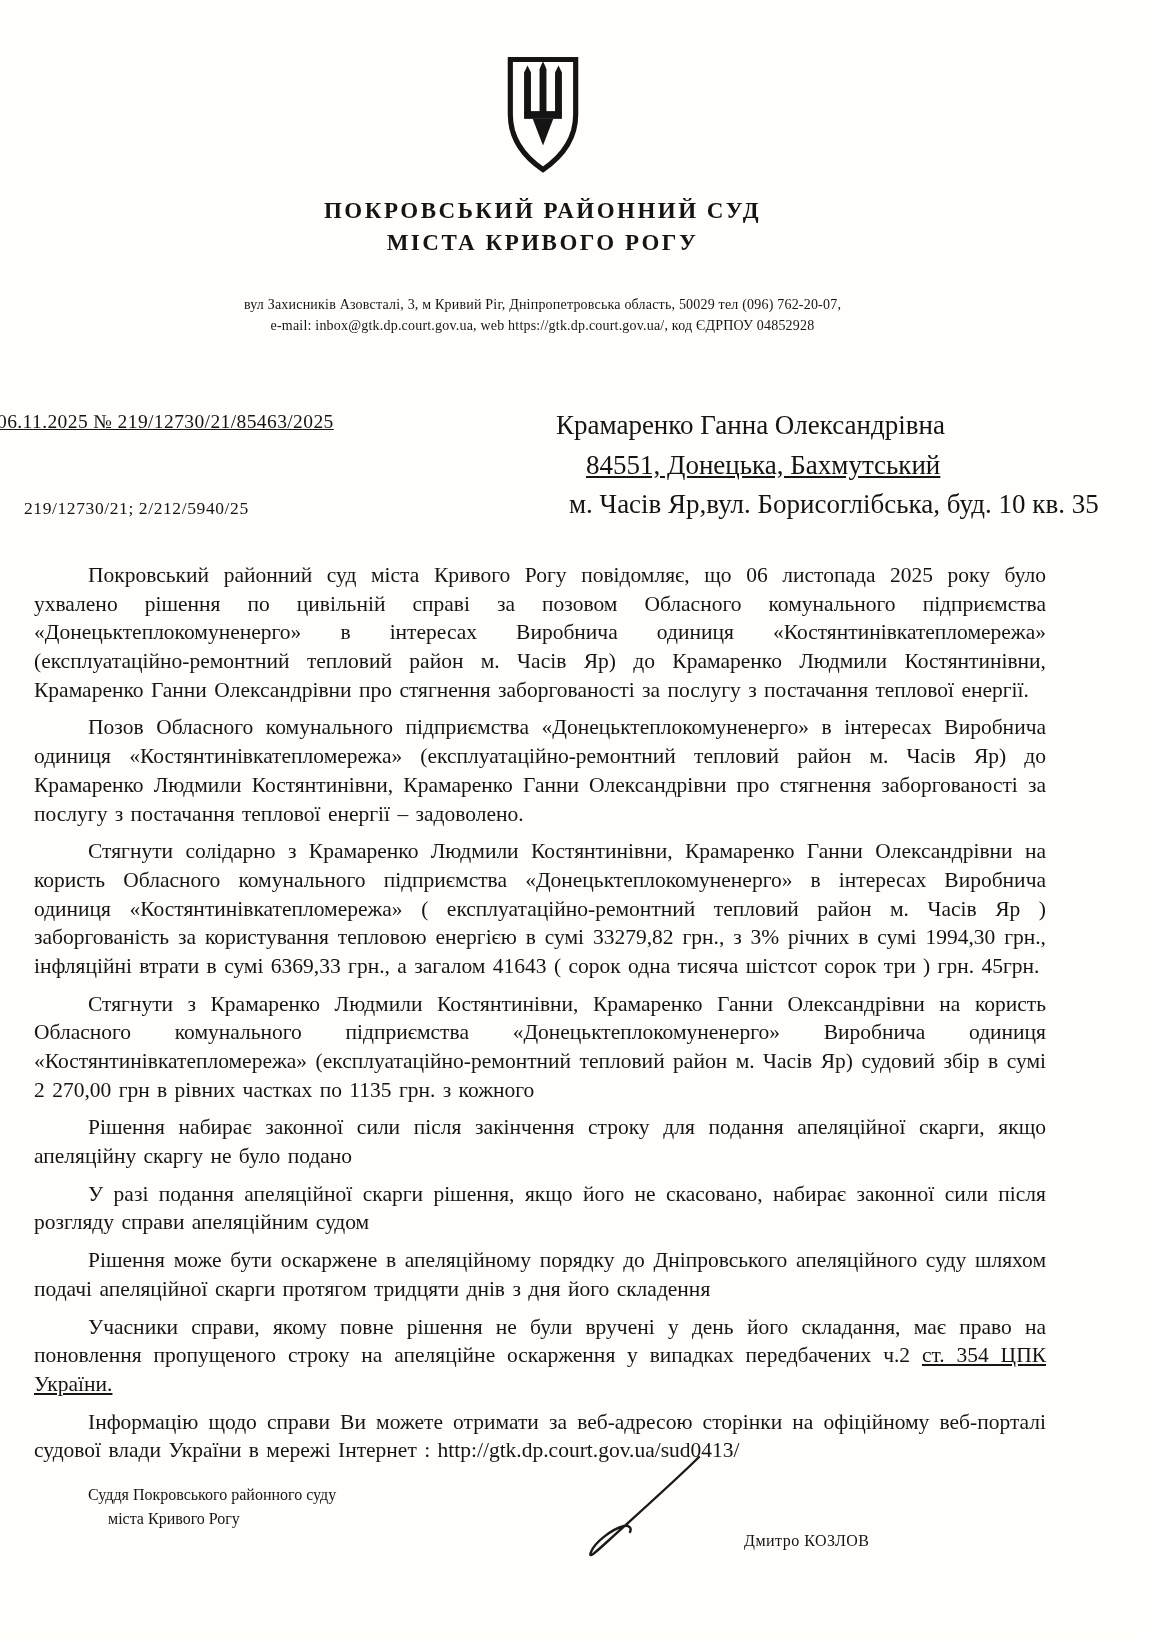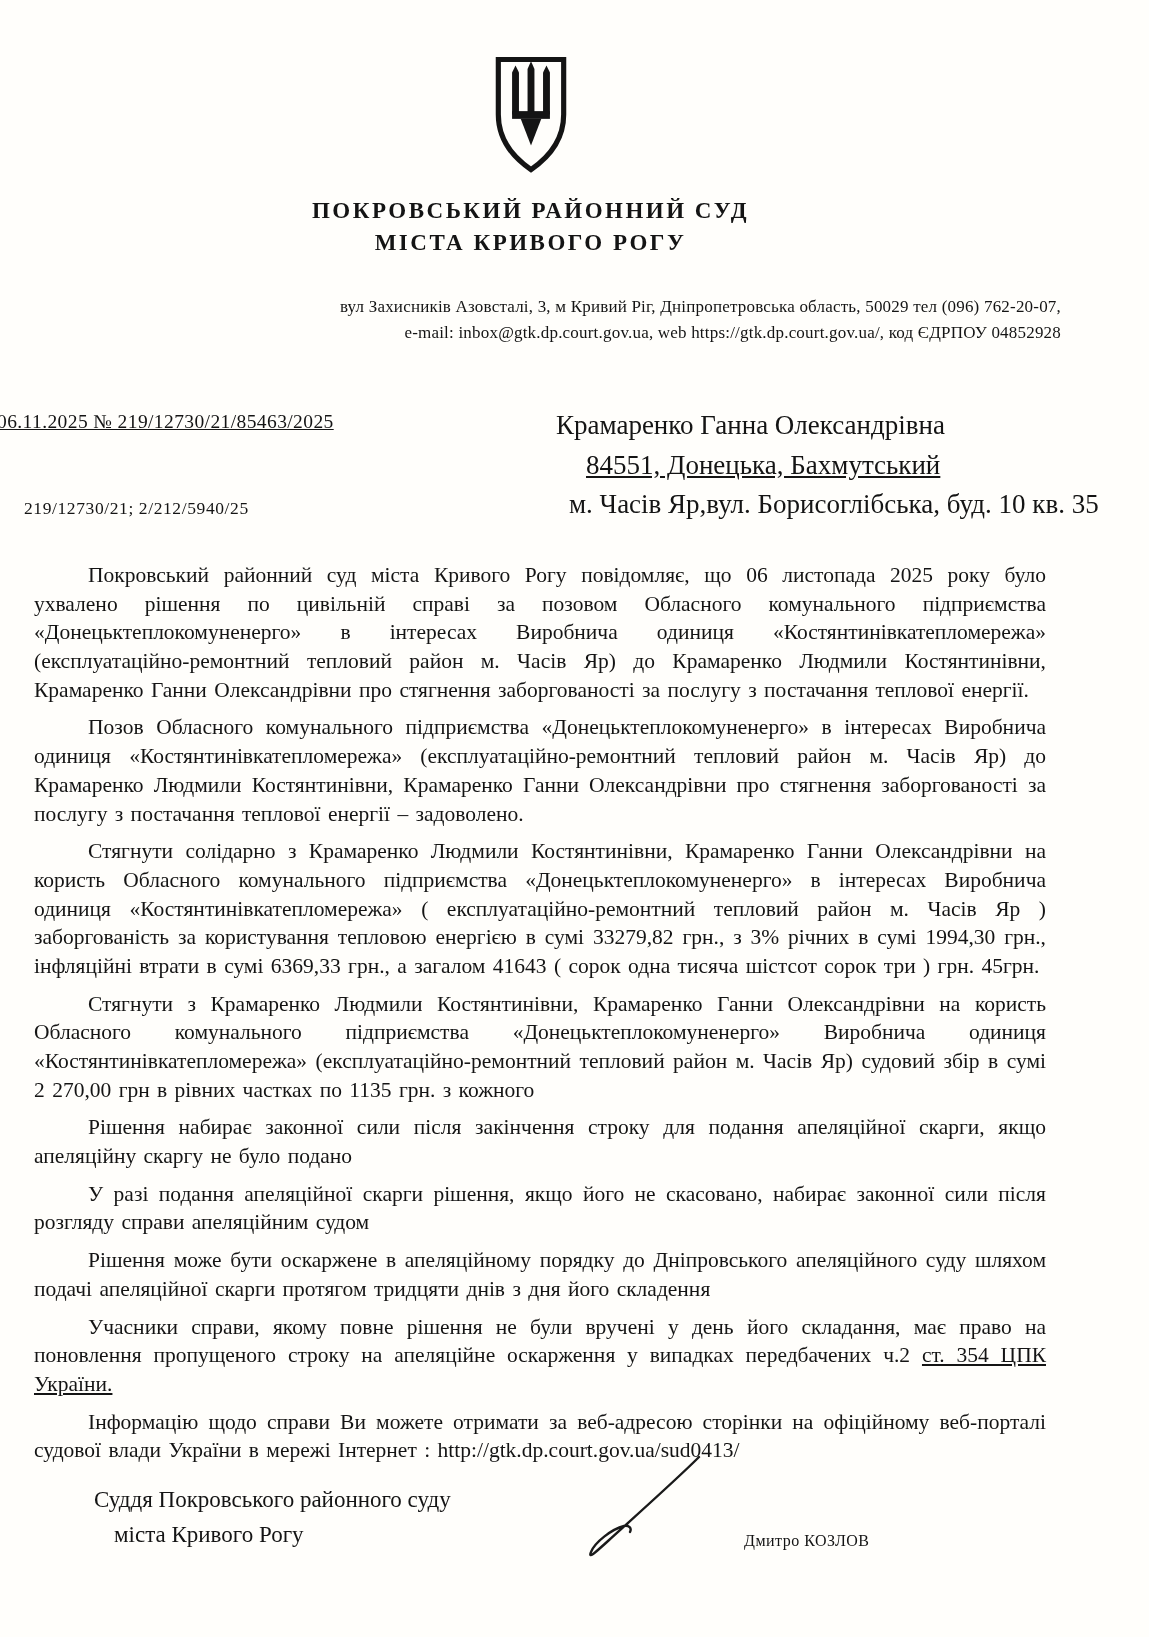--- a/index.html
+++ b/index.html
@@ -5,34 +5,34 @@
   html, body { margin: 0; padding: 0; background: #ffffff; }
   .page {
     position: relative;
     width: 1149px;
     height: 1637px;
     background: #fffefb;
     color: #141414;
     font-family: "Liberation Serif", serif;
     overflow: hidden;
   }
-  .header { position: absolute; top: 0; left: 0; width: 1061px; }
+  .header { position: absolute; top: 0; left: 12px; width: 1061px; }
   .emblem { width: 86px; height: 128px; margin: 54px auto 0; }
   .court-name {
     margin-top: 13px;
     text-align: center;
     font-weight: 700;
     font-size: 23px;
     letter-spacing: 2.5px;
     line-height: 1.38;
   }
   .address {
     margin-top: 36px;
-    text-align: right;
-    font-size: 17px;
+    text-align: center;
+    font-size: 14px;
     line-height: 1.5;
     letter-spacing: 0.2px;
   }
   .u { text-decoration: underline; }
   a.doc-link { color: inherit; cursor: pointer; }
   .ref-number {
     position: absolute;
     left: -3px;
     top: 411px;
     font-size: 19.5px;
@@ -62,23 +62,23 @@
     top: 552px;
     width: 1030px;
     font-size: 21.5px;
     line-height: 1.335;
     text-align: justify;
     word-spacing: 2px;
   }
   .body-text p { margin: 9px; text-indent: 54px; }
   .sig-title {
     position: absolute;
-    left: 94px;
+    left: 88px;
     top: 1483px;
-    font-size: 23px;
+    font-size: 16px;
     line-height: 1.5;
   }
   .sig-title .t2 { padding-left: 20px; }
   .sig-mark { position: absolute; left: 578px; top: 1452px; }
   .sig-name {
     position: absolute;
     left: 744px;
     top: 1532px;
     font-size: 16px;
     letter-spacing: 0.5px;

